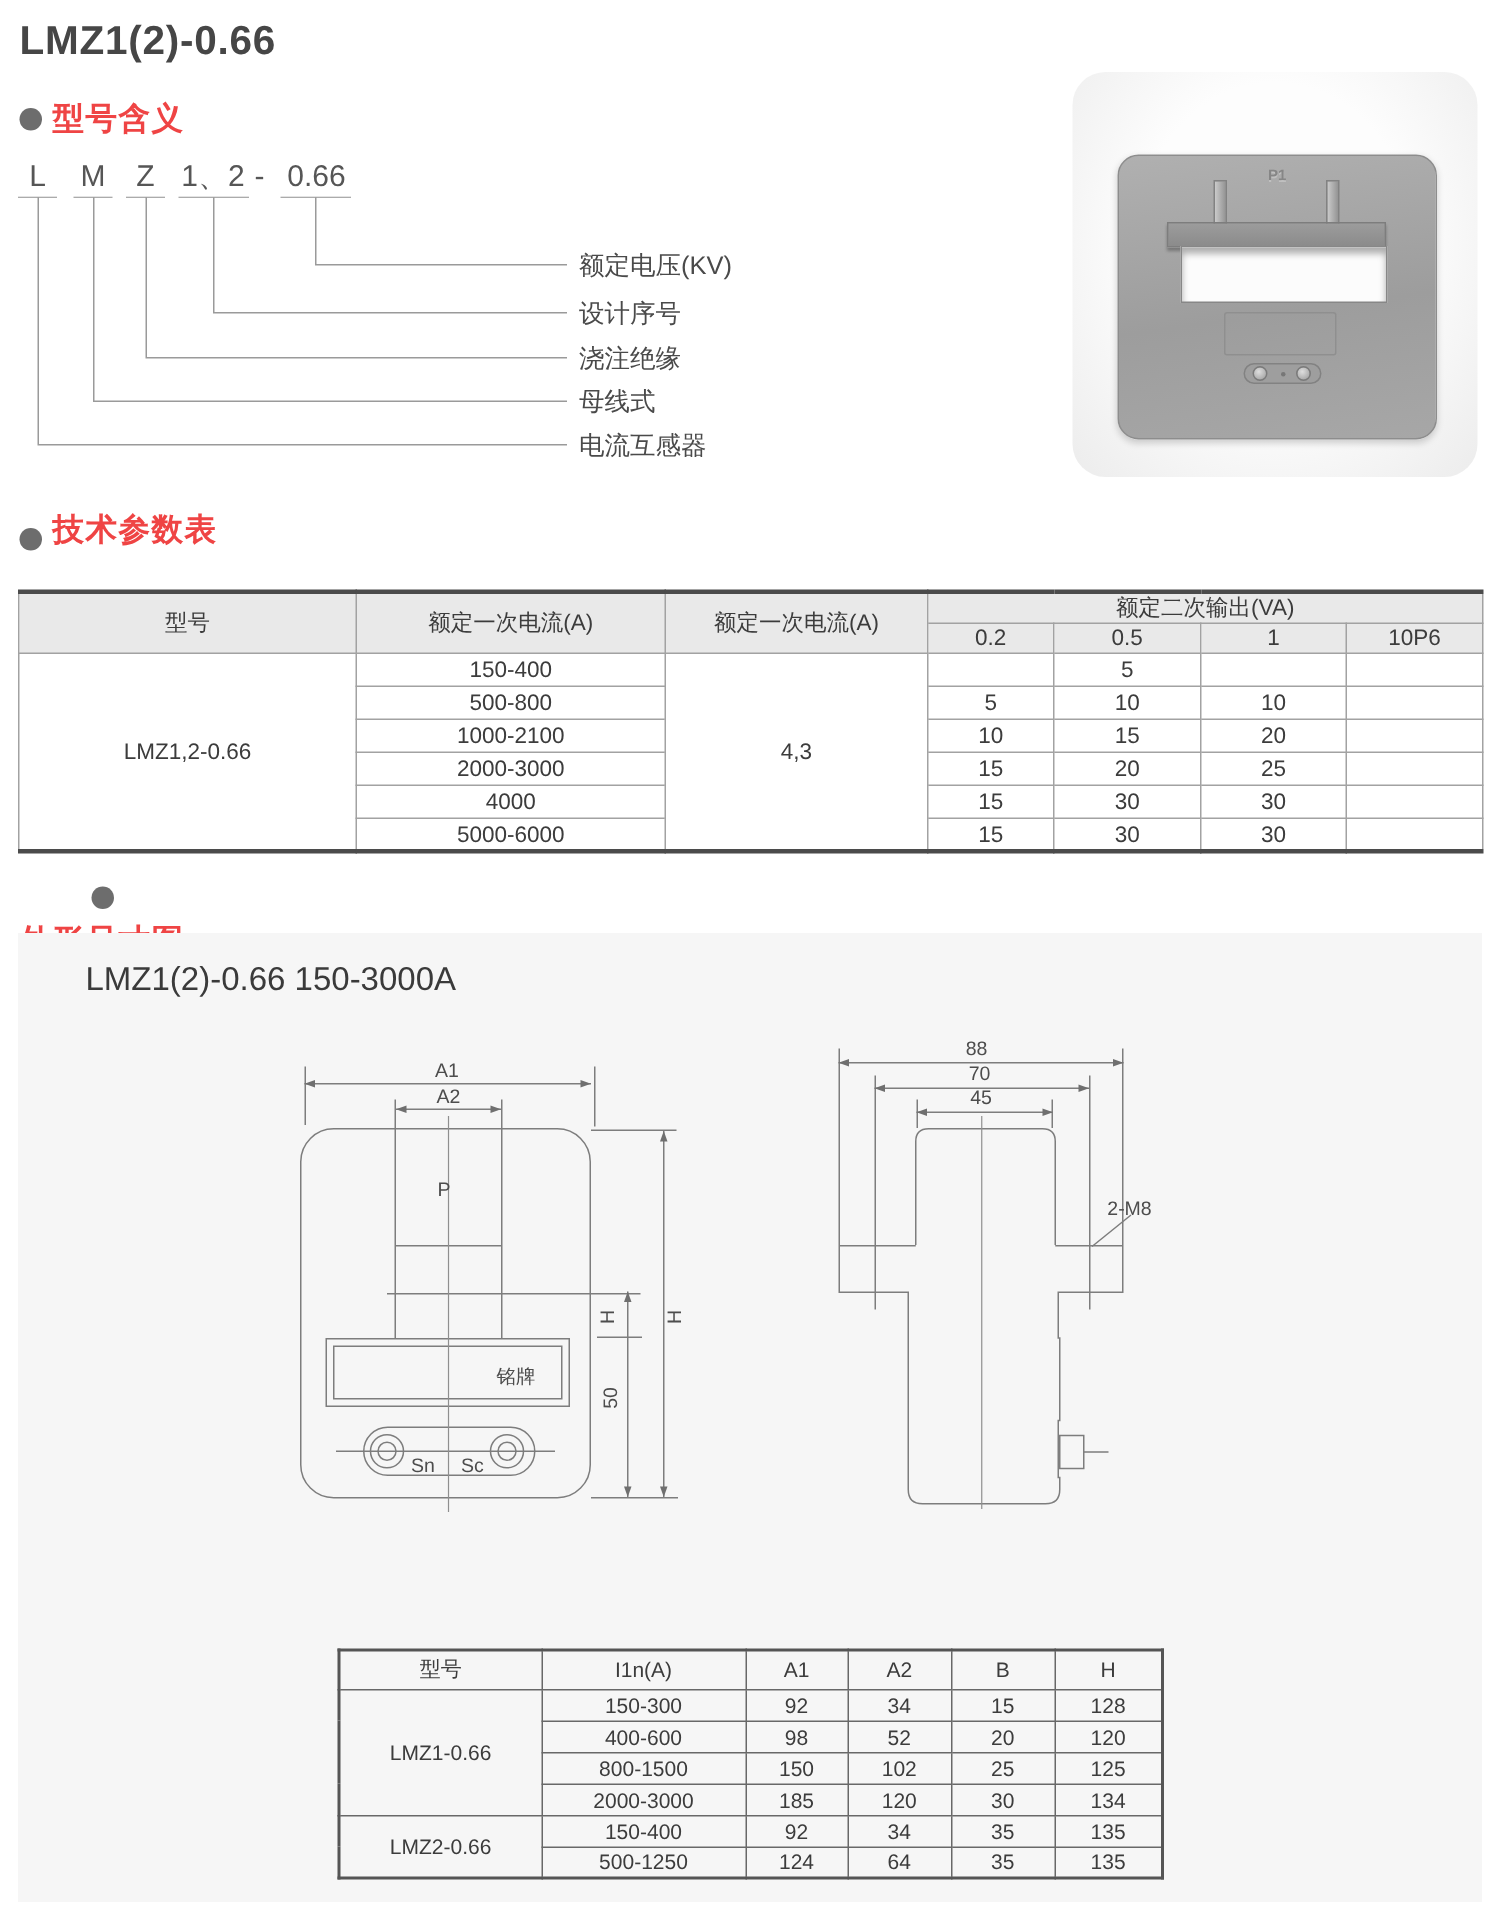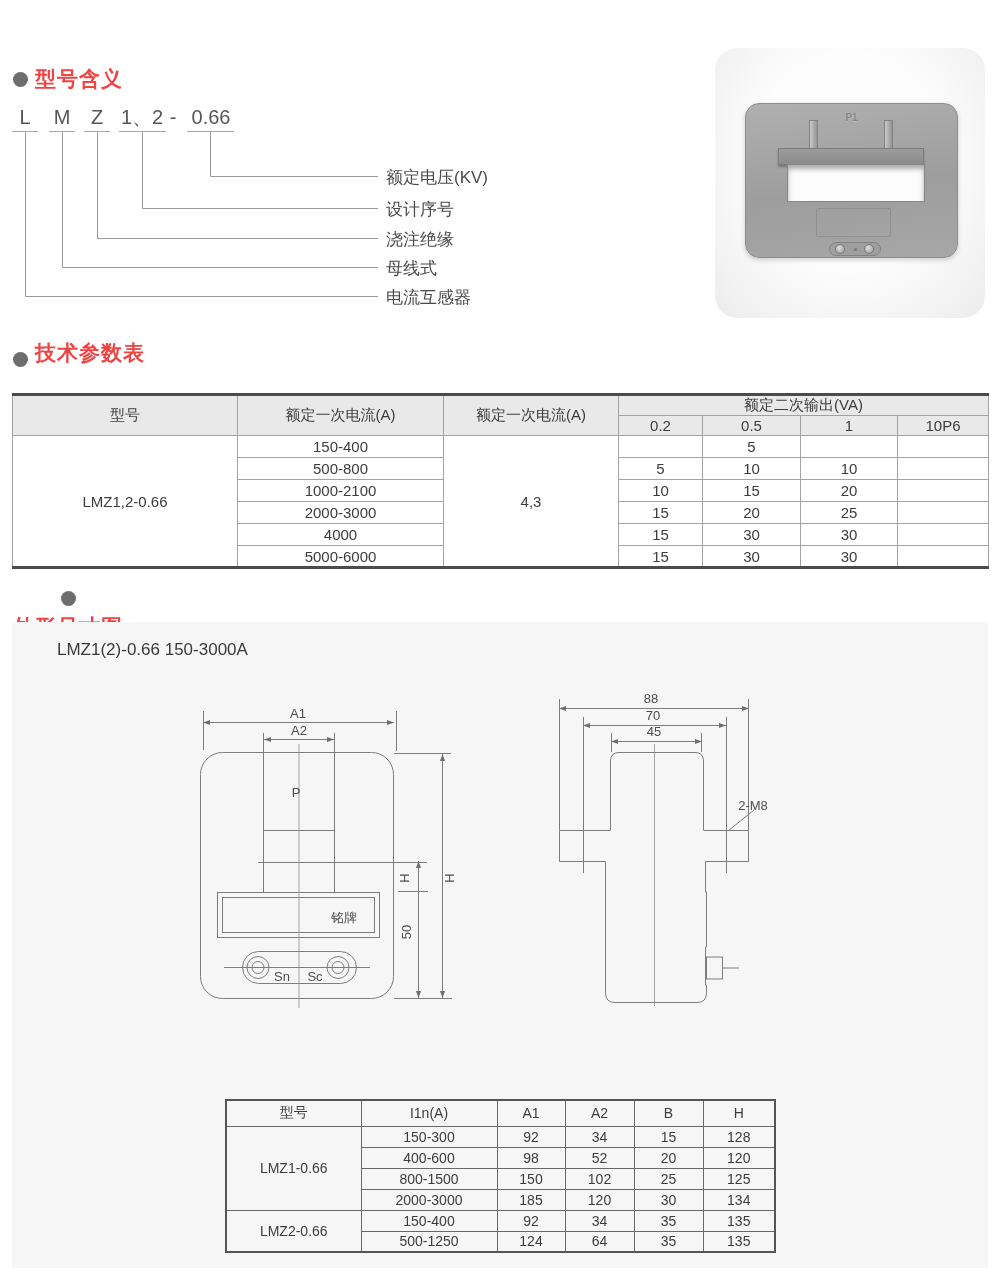--- a/index.html
+++ b/index.html
@@ -20,21 +20,21 @@
   .dwg-line { stroke:#7d7d7d; stroke-width:1; fill:none; }
   .dwg-thin { stroke:#8f8f8f; stroke-width:.8; fill:none; }
   .dwg-arrow { fill:#6f6f6f; stroke:none; }
   .dwg-text { fill:#4d4d4d; font-size:13px; text-anchor:middle; }
   .code-text { fill:#565656; font-size:20px; text-anchor:middle; }
   .lbl-text { fill:#4a4a4a; font-size:17px; }
 
   
   .photo-card { position:absolute; left:715px; top:48px; width:270px; height:270px;
     border-radius:22px; background:radial-gradient(ellipse at 50% 42%, #fdfdfd 48%, #ececec 100%); }
-  .ct-body { position:absolute; left:30px; top:55px; width:213px; height:155px;
+  .ct-body { position:absolute; left:30px; top:55px; width:213px; height:190px;
     background:linear-gradient(172deg,#b0b0b0,#9d9d9d 55%,#a7a7a7); border:1px solid #8d8d8d;
     border-radius:14px; box-shadow:0 2px 5px rgba(0,0,0,.18); }
   .ct-pin { position:absolute; top:16px; width:9px; height:30px;
     background:linear-gradient(90deg,#cacaca,#949494); border:1px solid #828282; }
   .ct-pin.p-l { left:63px; } .ct-pin.p-r { left:138px; }
   .ct-mark { position:absolute; left:0; right:0; top:8px; text-align:center;
     font-size:10px; font-weight:bold; color:#868686; text-shadow:0 1px 0 rgba(255,255,255,.25); }
   .ct-bar { position:absolute; left:32px; top:44px; width:146px; height:17px;
     background:linear-gradient(180deg,#9c9c9c,#8b8b8b); border:1px solid #7d7d7d;
     box-shadow:0 2px 2px rgba(0,0,0,.28); }
@@ -53,32 +53,33 @@
   table { border-collapse:collapse; table-layout:fixed; position:absolute; }
   th, td { text-align:center; vertical-align:middle; font-weight:normal; padding:0;
            white-space:nowrap; overflow:hidden; }
   .t1 { left:12px; top:393px; width:976px; font-size:15px; color:#3c3c3c;
         border-top:3px solid #4b4b4b; border-bottom:3px solid #4b4b4b; }
   .t1 th, .t1 td { border:1px solid #a2a2a2; }
   .t1 th { background:#e9e9e9; }
   .t1 .hr1 { height:20px; } .t1 .hr2 { height:20px; } .t1 .dr { height:22px; }
 
   .panel { position:absolute; left:12px; top:622px; width:976px; height:646px; background:#f6f6f6; }
-  .panel-title { position:absolute; left:45px; top:18px; font-size:17px; color:#3a3a3a; }
+  .panel-title { position:absolute; left:45px; top:18px; font-size:22px; color:#3a3a3a; }
 
   .t2 { left:213px; top:477px; width:549px; font-size:14px; color:#3c3c3c;
         border:2px solid #555555; }
   .t2 th, .t2 td { border:1px solid #686868; }
   .t2 .hr { height:26px; } .t2 .dr { height:21px; }
 </style>
 </head>
 <body>
 
 <div class="page">
 
+  <div class="page-title">LMZ1(2)-0.66</div>
 
   <div class="sec sec-1">
     <span class="bullet"></span>
     <span class="txt">型号含义</span>
   </div>
 
   <svg style="left:0;top:100px;width:560px;height:220px" viewBox="0 100 560 220">
     <text class="code-text" x="25" y="124">L</text>
     <text class="code-text" x="62" y="124">M</text>
     <text class="code-text" x="97" y="124">Z</text>

